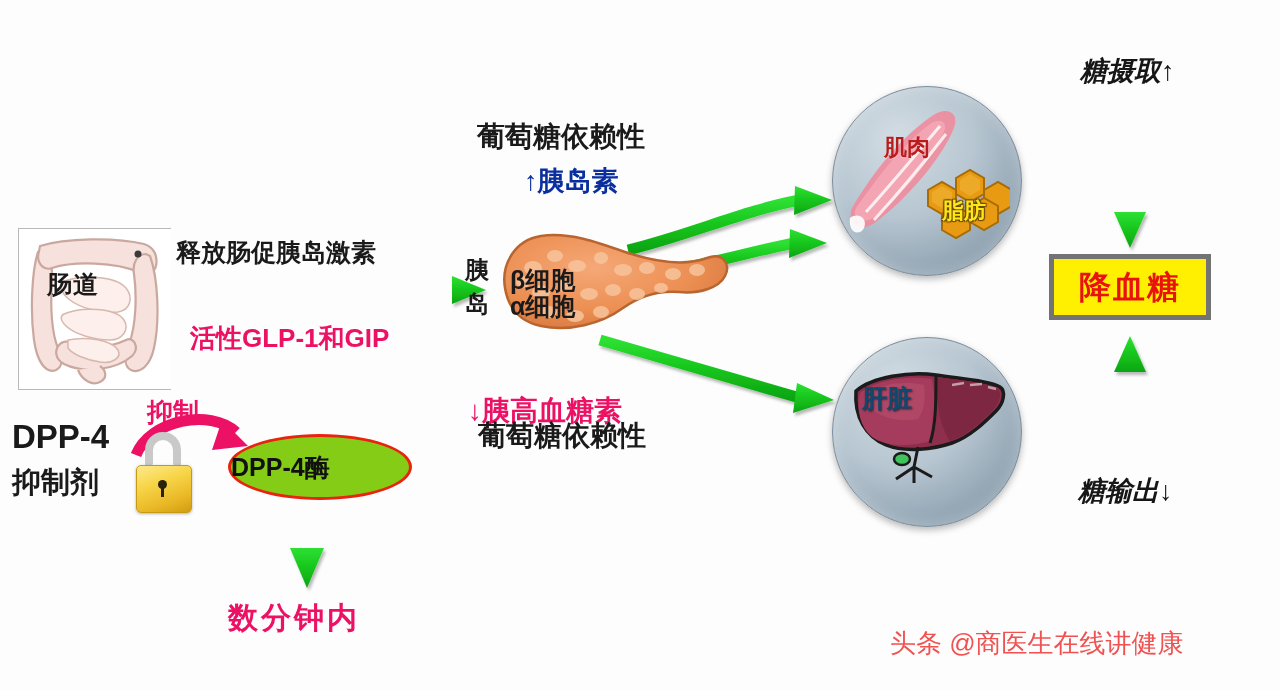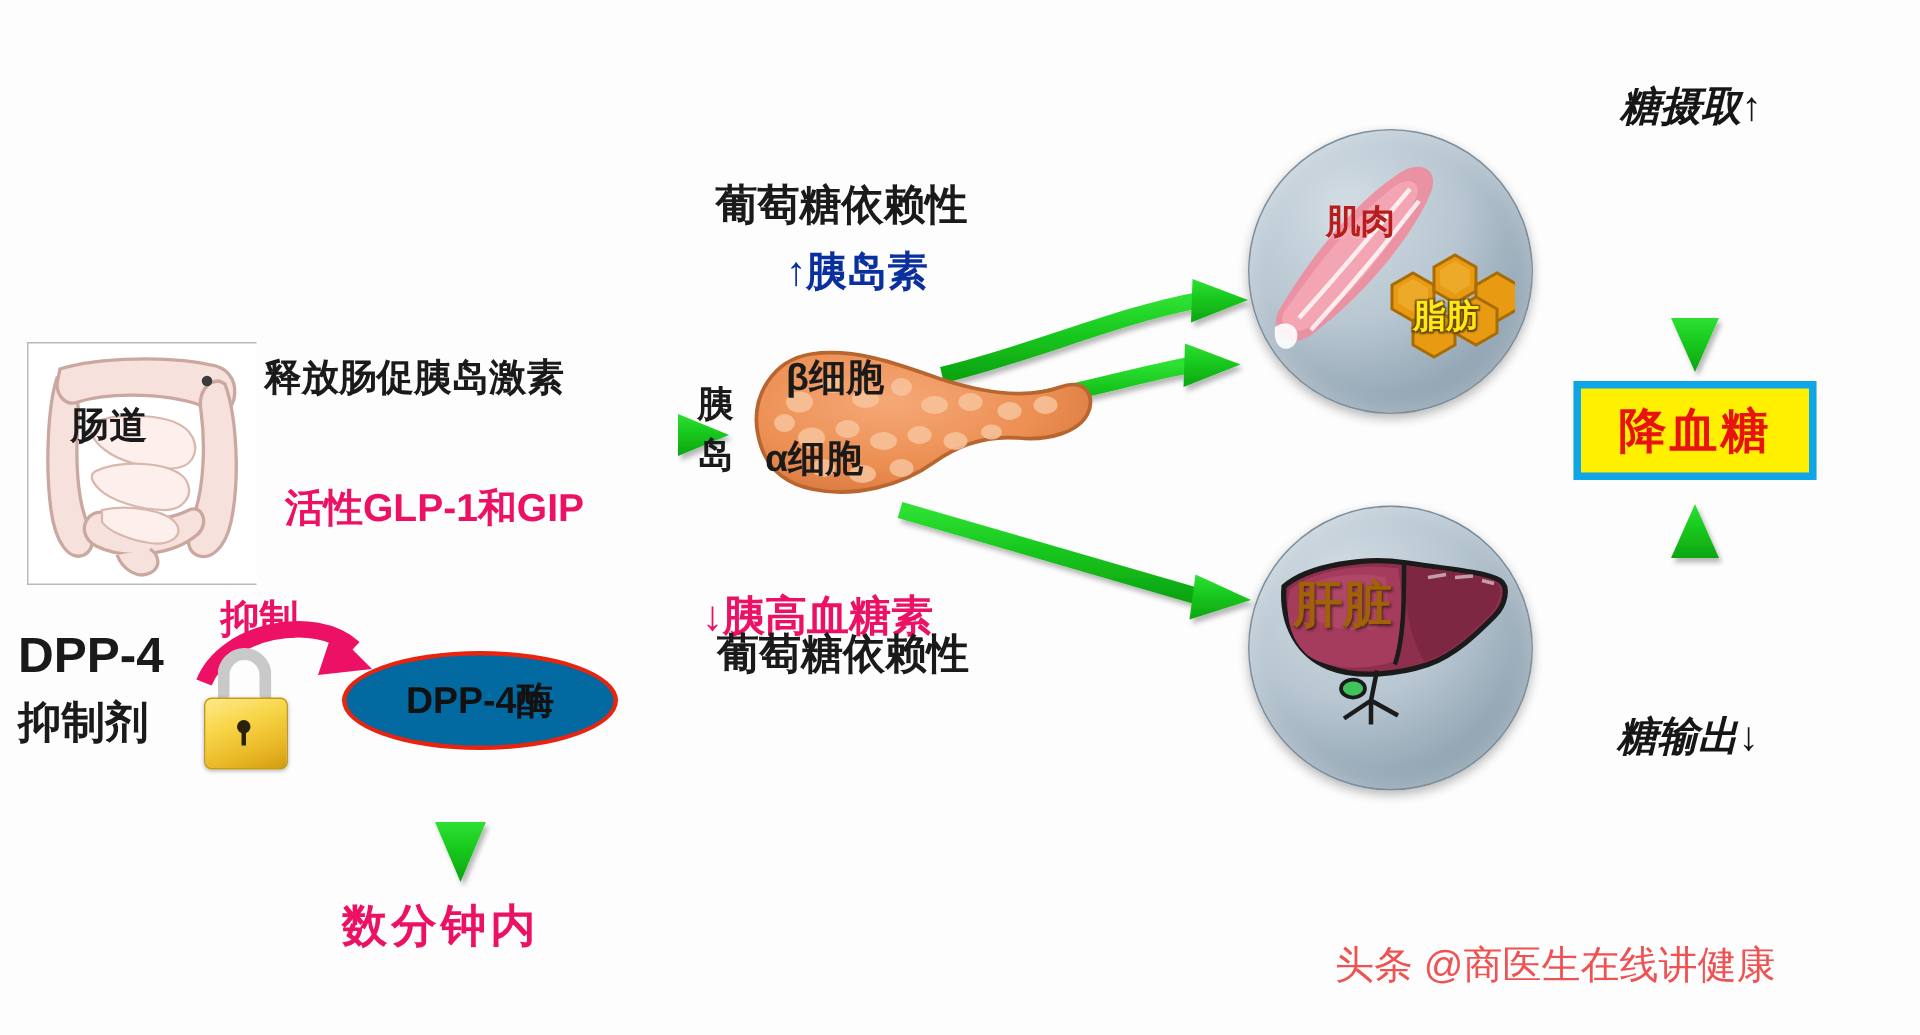--- a/index.html
+++ b/index.html
@@ -77,52 +77,52 @@
   .fat-label {
     left: 942px; top: 200px;
     font-size: 22px;
     color: #ffe616;
     font-weight: bold;
     text-shadow: 1px 1px 1px #6b4a00, -1px -1px 1px #6b4a00,
                  1px -1px 1px #6b4a00, -1px 1px 1px #6b4a00;
   }
   .liver-label {
     left: 862px; top: 386px;
-    font-size: 33px;
-    color: #a16207;
+    font-size: 25px;
+    color: #0c4a6e;
     font-weight: bold;
     text-shadow: 1px 1px 2px rgba(0,0,0,0.55);
   }
 
   
   .result-box {
     left: 1049px; top: 254px; width: 162px; height: 66px;
     background: #ffef00;
-    border: 5px solid #0ea5e9;
+    border: 5px solid #737373;
     box-sizing: border-box;
     display: flex;
     align-items: center;
     justify-content: center;
   }
   .result-text {
     font-size: 32px;
     color: #e8120f;
     font-weight: bold;
     letter-spacing: 2px;
   }
 
   
   .enzyme-ellipse {
     left: 228px; top: 434px; width: 178px; height: 60px;
-    background: #0369a1;
+    background: #84cc16;
     border: 3px solid #e8240f;
     border-radius: 50%;
     display: flex;
     align-items: center;
-    justify-content: center;
+    justify-content: flex-start;
     z-index: 6;
   }
   .enzyme-text {
     font-size: 25px;
     color: #111111;
     font-weight: bold;
   }
 
   
   .lock-wrap { left: 130px; top: 432px; width: 66px; height: 82px; }
@@ -295,21 +295,21 @@
       <ellipse cx="52" cy="84" rx="8" ry="6"></ellipse>
         <ellipse cx="78" cy="88" rx="9" ry="6"></ellipse>
       <ellipse cx="104" cy="84" rx="8" ry="6"></ellipse>
         <ellipse cx="26" cy="54" rx="7" ry="6"></ellipse>
     </g>
   </svg>
 
   <div class="abs txt cn-black" style="left:465px; top:258px; font-size:24px;">胰</div>
   <div class="abs txt cn-black" style="left:465px; top:292px; font-size:24px;">岛</div>
 
-  <div class="abs txt cn-black" style="left:510px; top:240px; font-size:25px;margin-left:14px;">β细胞</div>
+  <div class="abs txt cn-black" style="left:510px; top:268px; font-size:25px;">β细胞</div>
   <div class="abs txt cn-black" style="left:510px; top:294px; font-size:25px;">α细胞</div>
 
   <div class="abs txt cn-black" style="left:477px; top:123px; font-size:28px;">葡萄糖依赖性</div>
   <div class="abs txt cn-blue" style="left:524px; top:168px; font-size:27px;">↑胰岛素</div>
 
   <div class="abs txt cn-pink" style="left:468px; top:380px; font-size:28px;">↓胰高血糖素</div>
   <div class="abs txt cn-black" style="left:478px; top:422px; font-size:28px;">葡萄糖依赖性</div>
 
   <div class="abs organ-circle muscle-fat-circle"></div>
   <svg class="abs" style="left:842px; top:96px; width:168px; height:168px;" viewBox="0 0 168 168">

